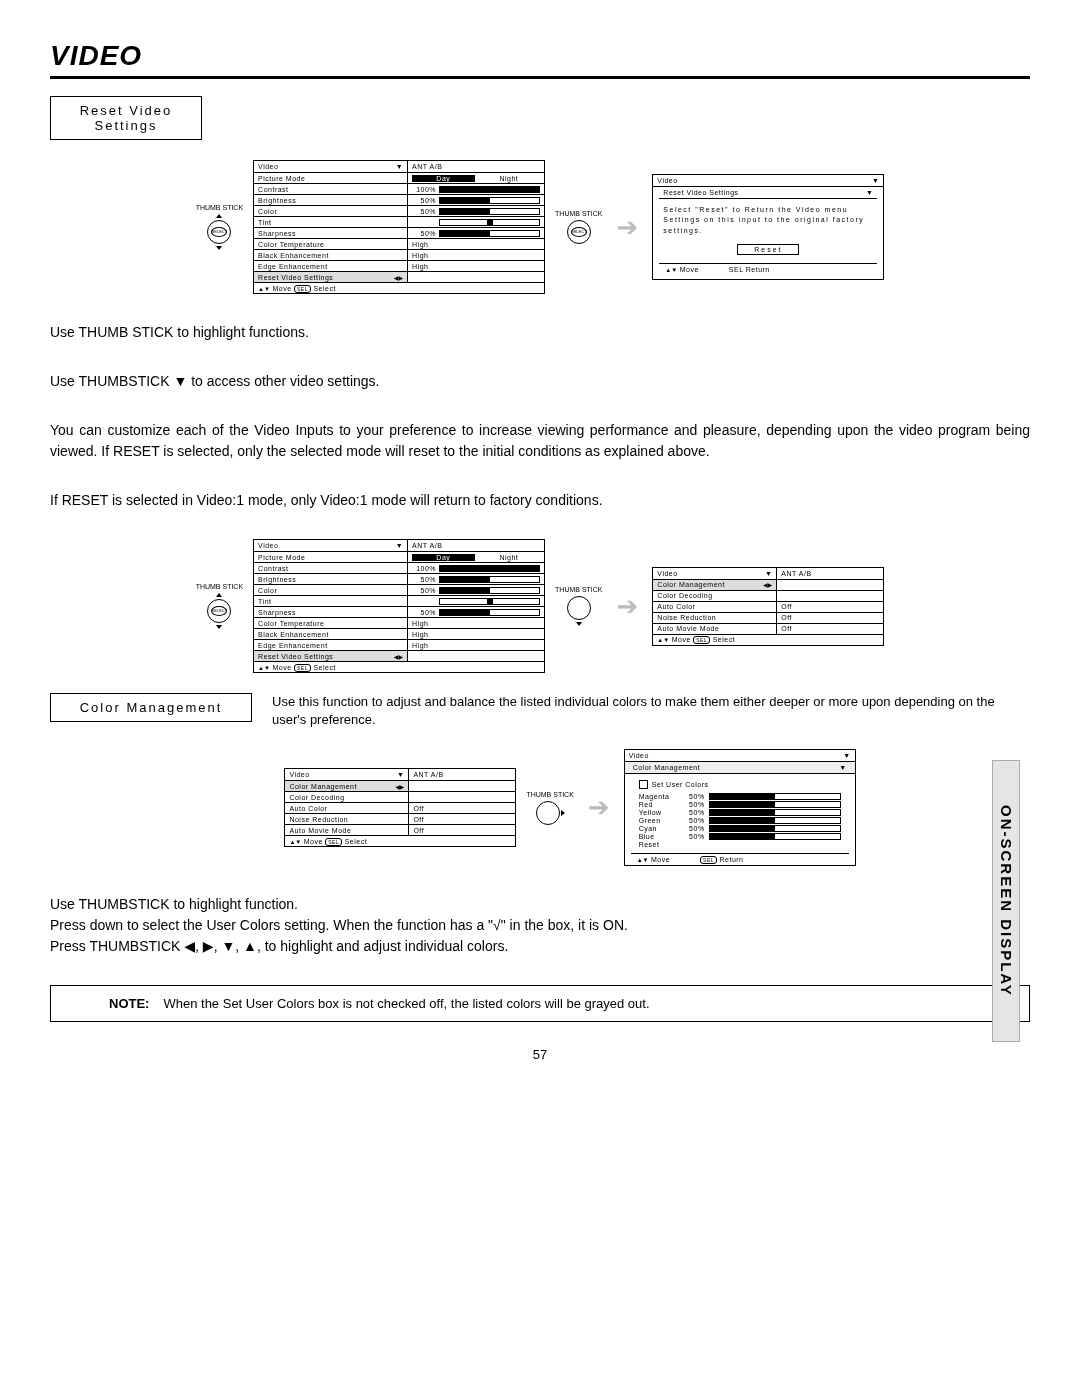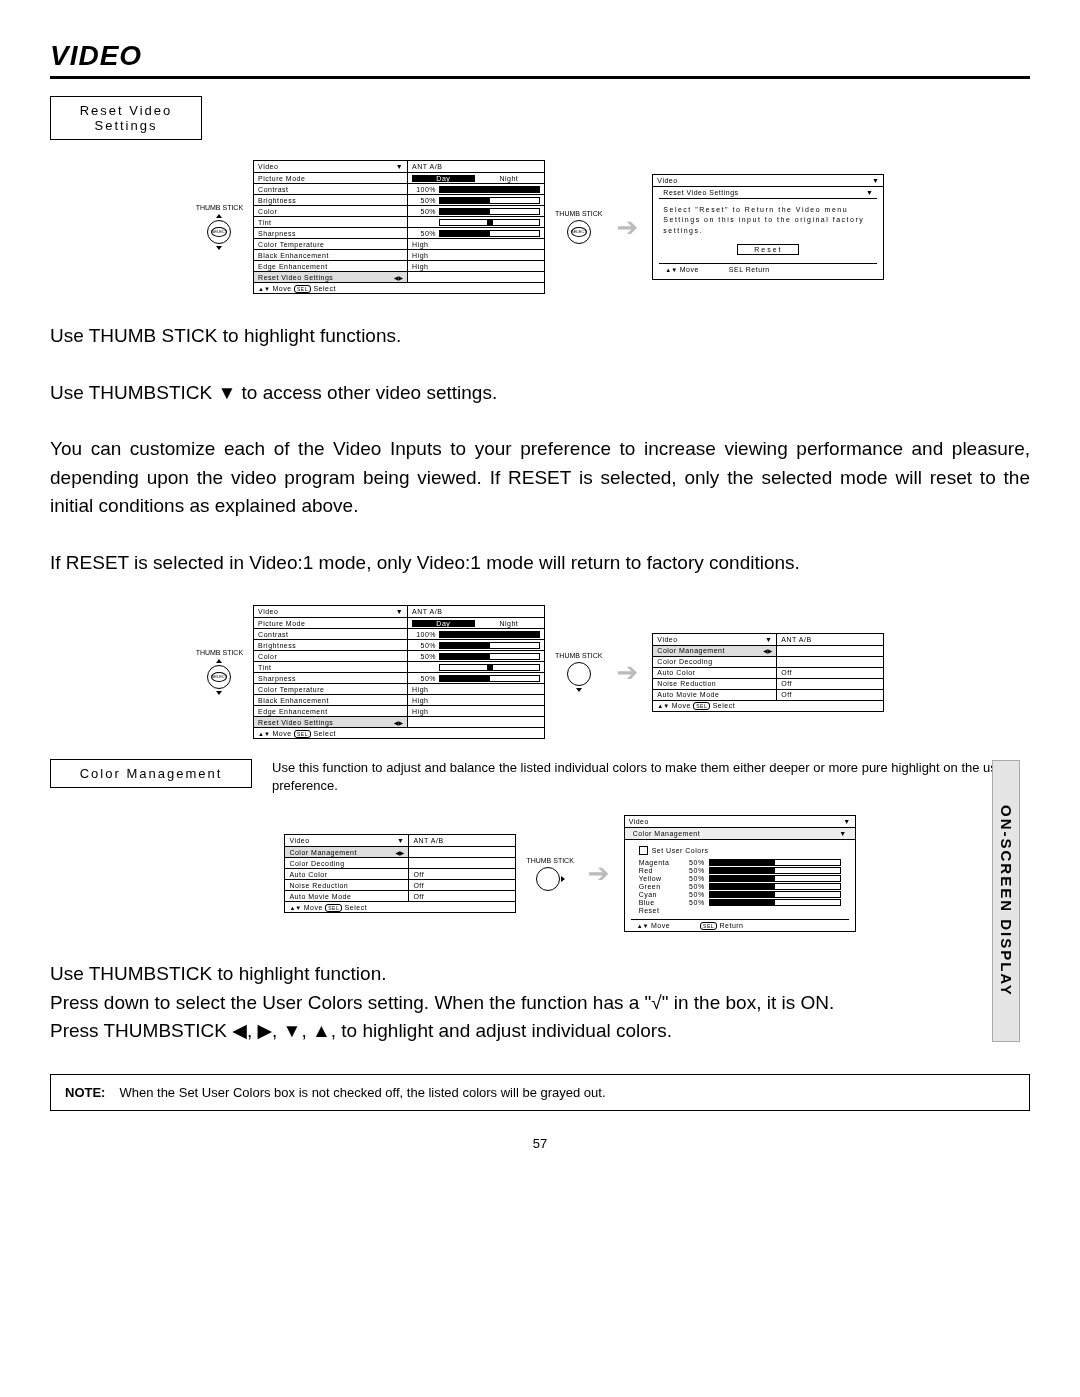--- a/index.html
+++ b/index.html
@@ -175,21 +175,21 @@
     letter-spacing: 2px;
   }
   .reset-panel .ft {
     border-top: 0.5px solid #000;
     padding: 2px 6px;
     margin: 0 6px;
     display: flex;
     gap: 30px;
   }
   .instr {
-    font-size: 19px;
+    font-size: 14px;
     line-height: 1.5;
     margin: 28px 0;
   }
   .justify { text-align: justify; }
   .color-panel {
     border: 0.5px solid #000;
     width: 230px;
     font-size: 7px;
     letter-spacing: 0.5px;
   }
@@ -237,21 +237,21 @@
     align-items:center;
     justify-content:center;
   }
   .wrapper { position: relative; }
   .note-box {
     border: 1px solid #000;
     padding: 10px 14px;
     font-size: 13px;
     margin-top: 18px;
   }
-  .note-box b { font-weight: bold; margin-right: 14px; }
+  .note-box b { font-weight: bold; margin-right: 14px; margin-left: 44px; }
   .dn-row { display:flex; }
   .dn-row span { flex:1; text-align:center; }
   .dn-row span.sel { background:#000; color:#fff; }
   .mini-arrows { font-size:6px; letter-spacing:0; }
 </style>
 </head>
 <body>
 <div class="wrapper">
 
 
@@ -560,21 +560,21 @@
             </div>
             <div class="val"></div>
           </div>
         </div>
   </div>
 </div>
 
 
 <div class="intro-row" style="margin-top:18px;">
   <div class="section-box" style="flex:0 0 180px;">Color Management</div>
-  <div class="intro-text">Use this function to adjust and balance the listed individual colors to make them either deeper or more pure highlight on the user's preference.</div>
+  <div class="intro-text">Use this function to adjust and balance the listed individual colors to make them either deeper or more upon depending on the user's preference.</div>
 </div>
 
 
 <div class="diagram-row">
   <div class="osd-panel med" style="margin-left:60px;">
     <div class="osd-head">
       <div class="col1">
             <span>Video</span>
             <span>▼</span>
           </div>

